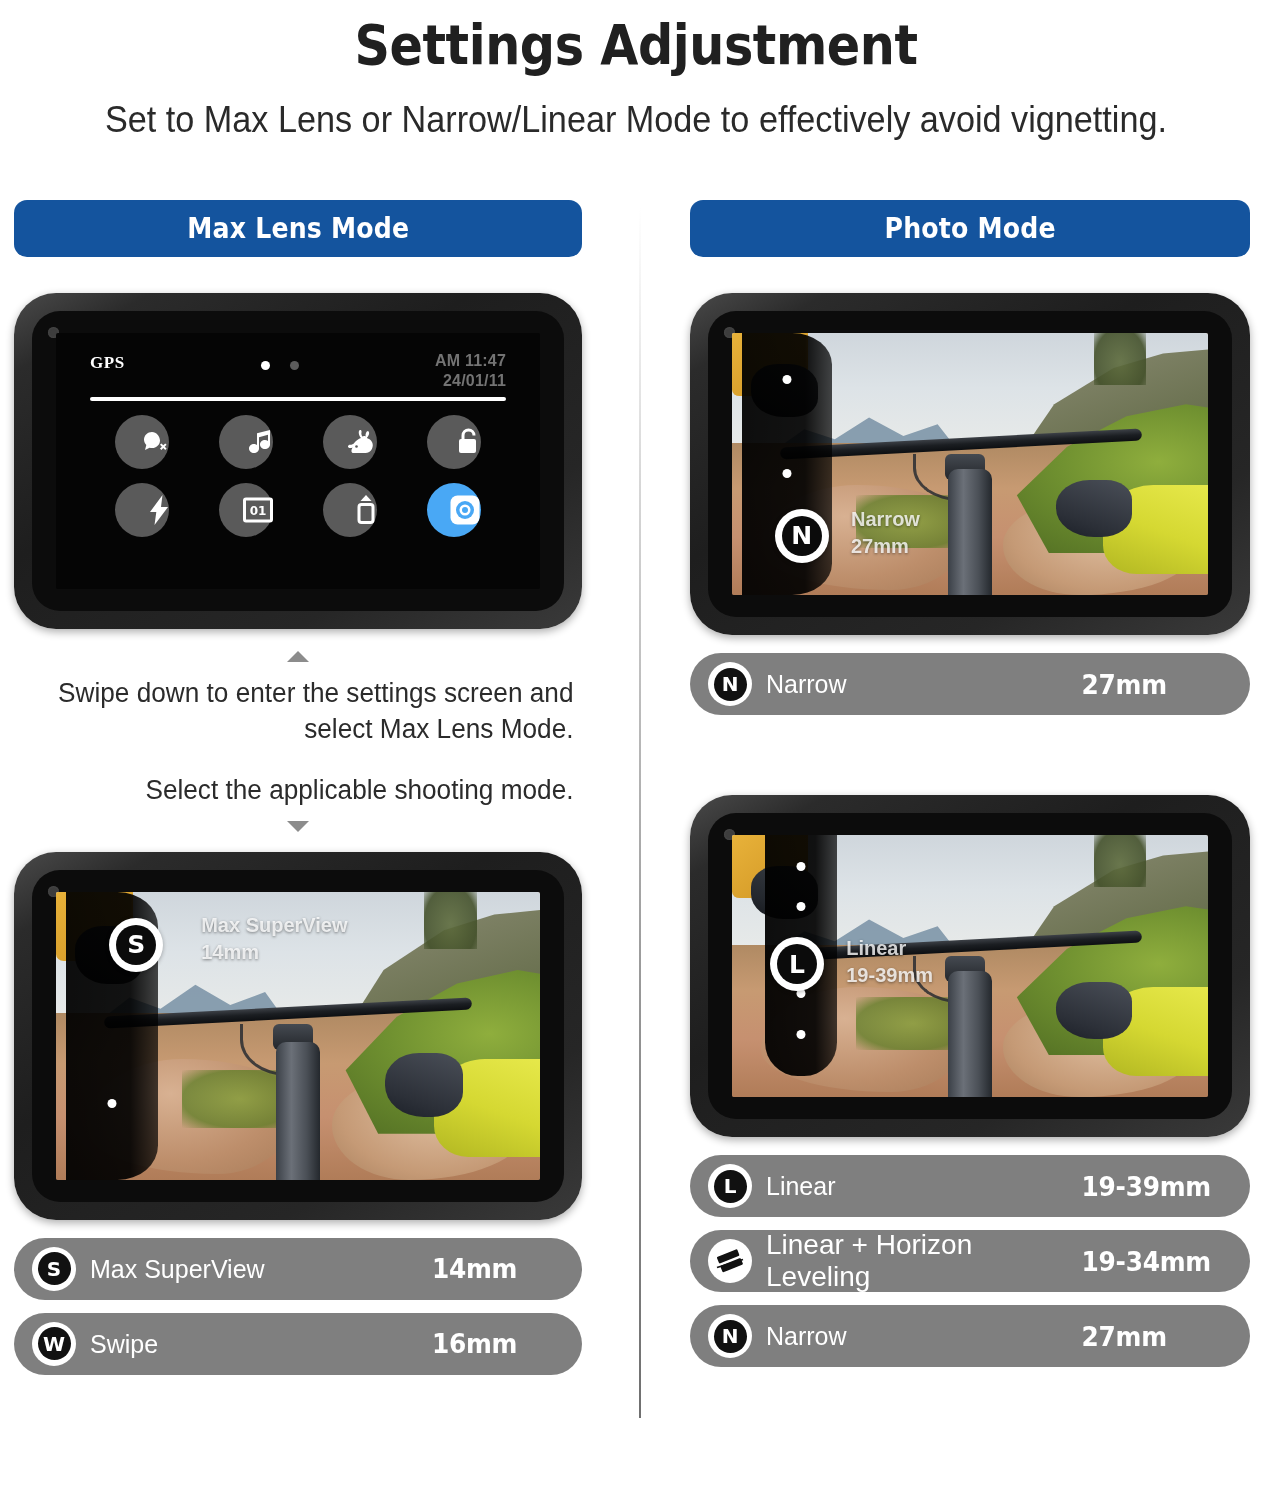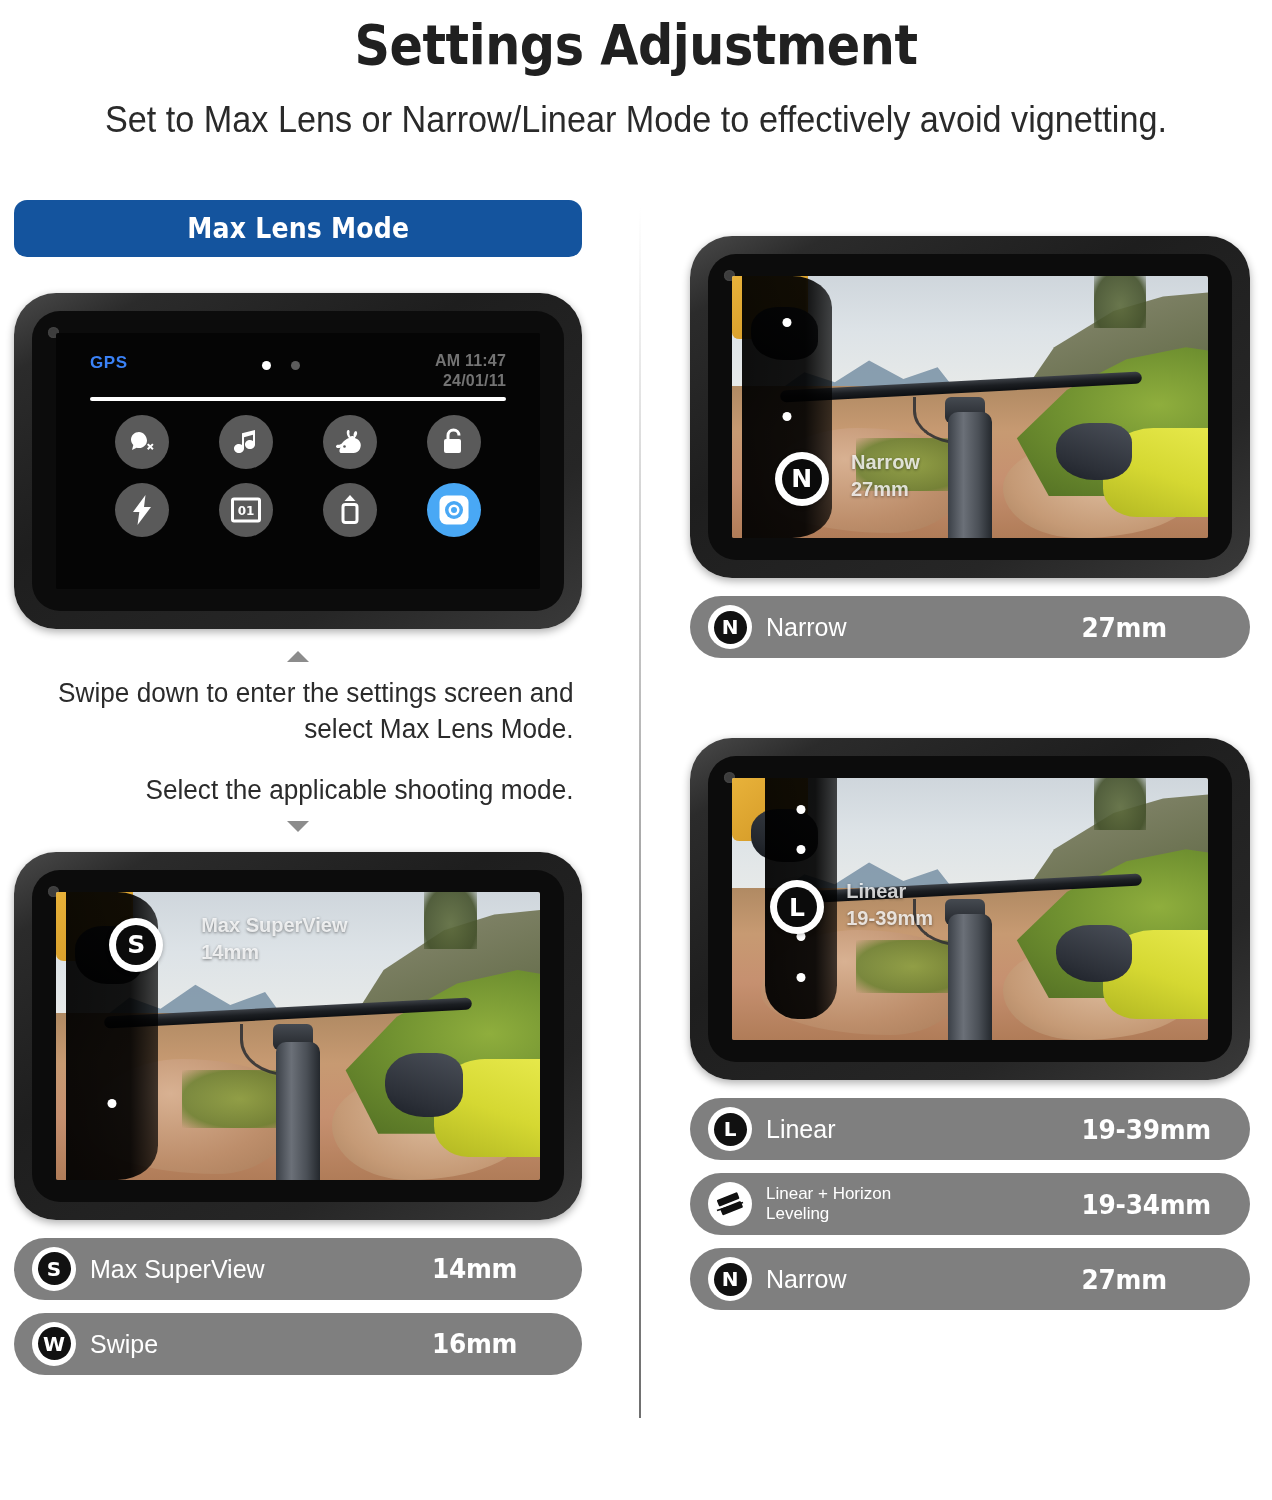--- a/index.html
+++ b/index.html
@@ -111,24 +111,24 @@
     padding: 18px 34px 10px 34px;
     position: relative;
   }
   .status-row {
     display: flex;
     align-items: flex-start;
     justify-content: space-between;
     height: 44px;
   }
   .status-gps {
-    color: #3b82f6;
+    color: #ffffff;
     font-size: 17px;
     font-weight: 700;
-    font-family: Liberation Sans, sans-serif;
+    font-family: Liberation Serif, serif;
     letter-spacing: 0.6px;
     padding-top: 2px;
   }
   .page-dots { display: flex; gap: 20px; padding-top: 10px; }
   .page-dots i { width: 9px; height: 9px; border-radius: 50%; background: #ffffff; display: block; }
   .page-dots i.off { background: #5c5c5c; }
   .status-time {
     text-align: right;
     color: #737373;
     font-size: 16px;
@@ -147,21 +147,21 @@
     grid-template-columns: repeat(4, 1fr);
     row-gap: 14px;
     justify-items: center;
   }
   .tile {
     width: 54px; height: 54px;
     border-radius: 50%;
     background: #5a5a5a;
     display: flex;
     align-items: center;
-    justify-content: center;
+    justify-content: flex-end;
   }
   .tile.active { background: #49A8F5; }
   .tile svg { display: block; }
 
   
   .instructions { text-align: right; margin-top: 22px; }
   .caret {
     width: 0; height: 0;
     margin: 0 auto;
     border-left: 11px solid transparent;
@@ -347,21 +347,21 @@
     font-size: 20px; font-weight: 700;
   }
   .pill-name {
     flex: 1 1 auto;
     color: #ffffff;
     font-size: 25px;
     font-weight: 400;
     line-height: 1.15;
     white-space: pre-line;
   }
-  .pill-name.two-line { font-size: 17px; }
+  .pill-name.two-line { font-size: 28px; }
   .pill-value {
     flex: 0 0 auto;
     color: #ffffff;
     font-family: "DejaVu Sans", sans-serif;
     font-size: 27px;
     font-weight: 700;
     letter-spacing: -0.3px;
     padding-right: 16px;
     transform: scaleX(0.92);
     transform-origin: right center;
@@ -554,20 +554,23 @@
         <span class="pill-name">Swipe</span>
         <span class="pill-value">16mm</span>
       </div>
 
     </div>
 
   </div>
 
   <div class="col col-right">
 
+    <div class="banner">
+      <span>Photo Mode</span>
+    </div>
 
     <div class="sp-36"></div>
 
     <div class="camera">
       <div class="camera-inner">
         <div class="sensor-dot"></div>
         <div class="screen preview short">
           <div class="scene">
             <div class="sky"></div>
             <div class="mtn-far"></div>

